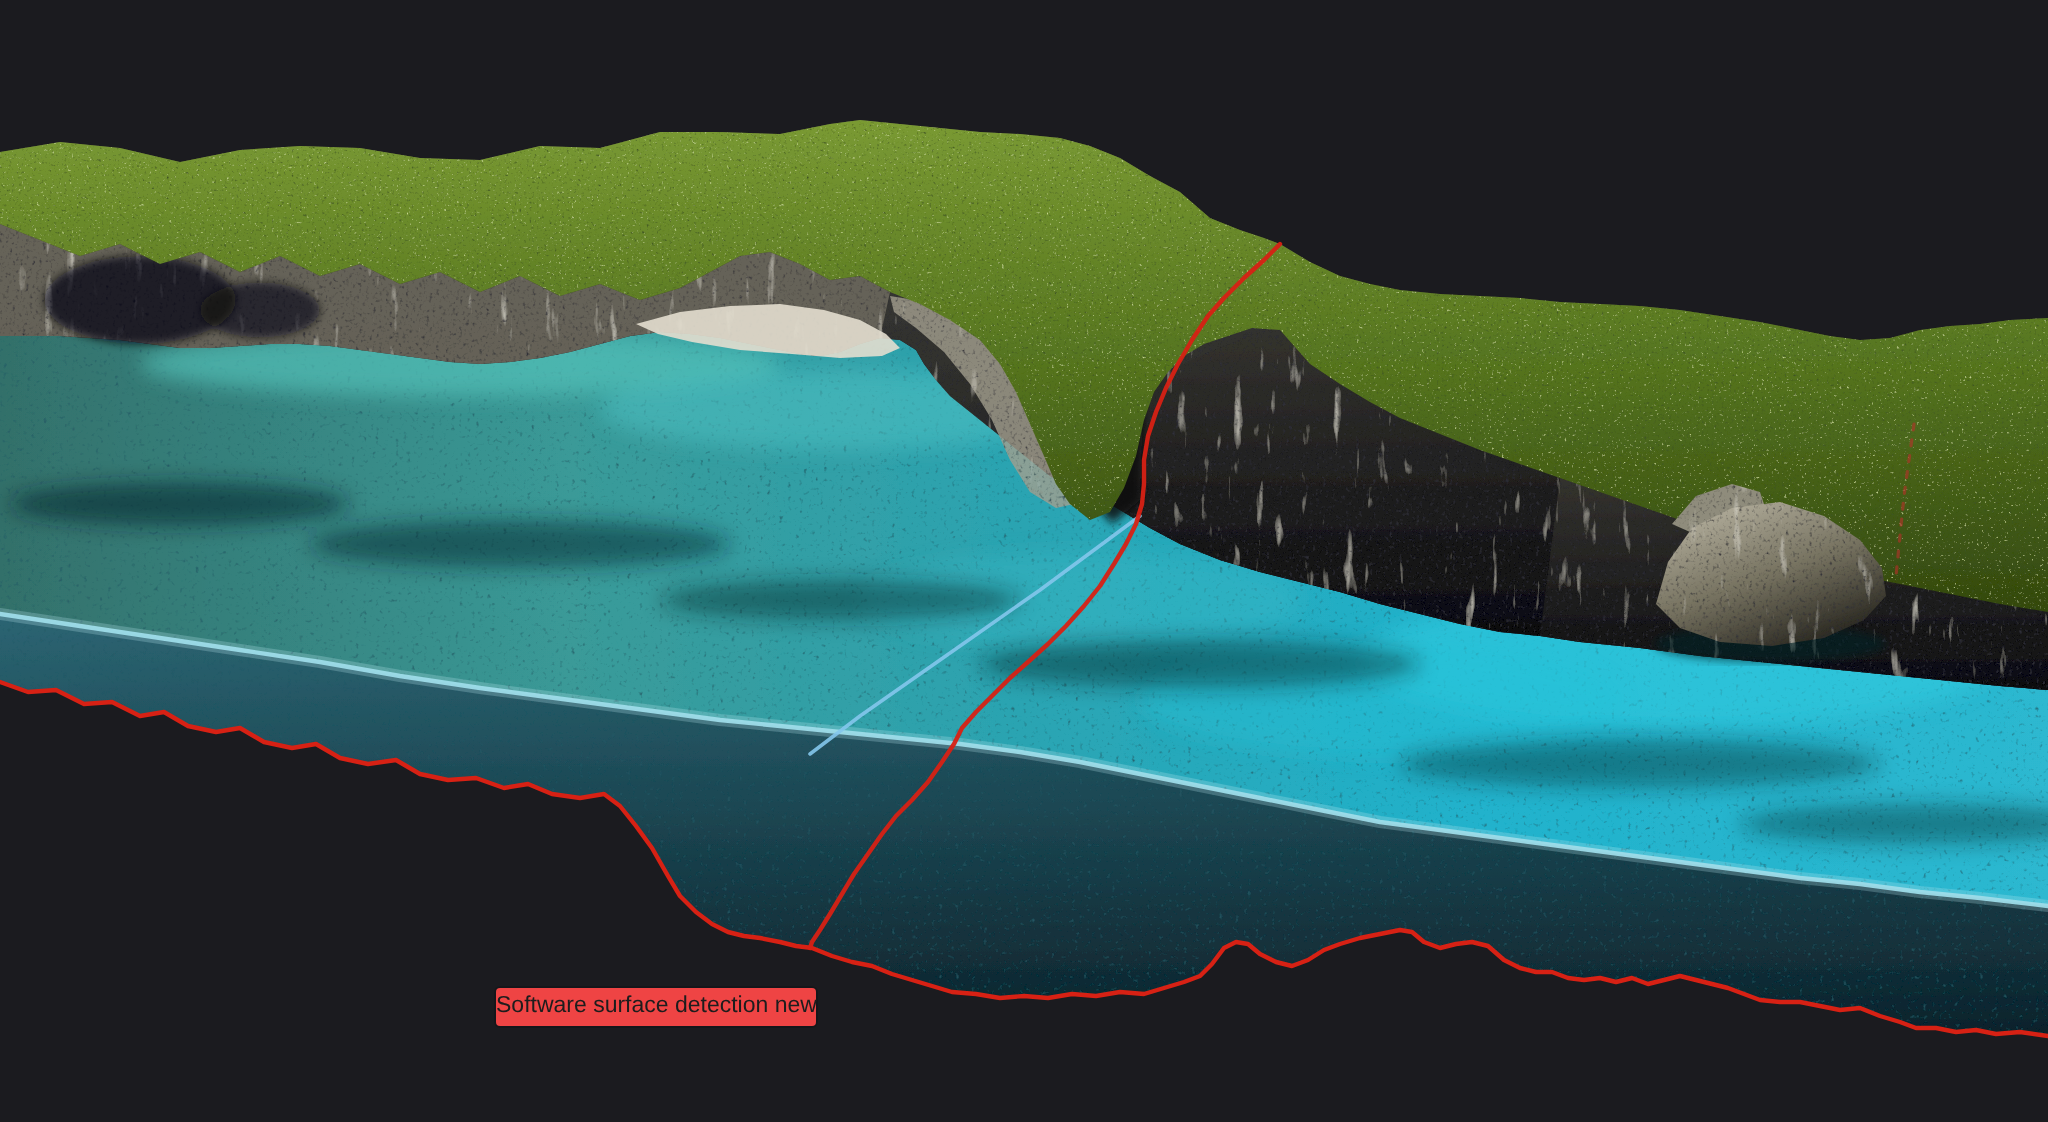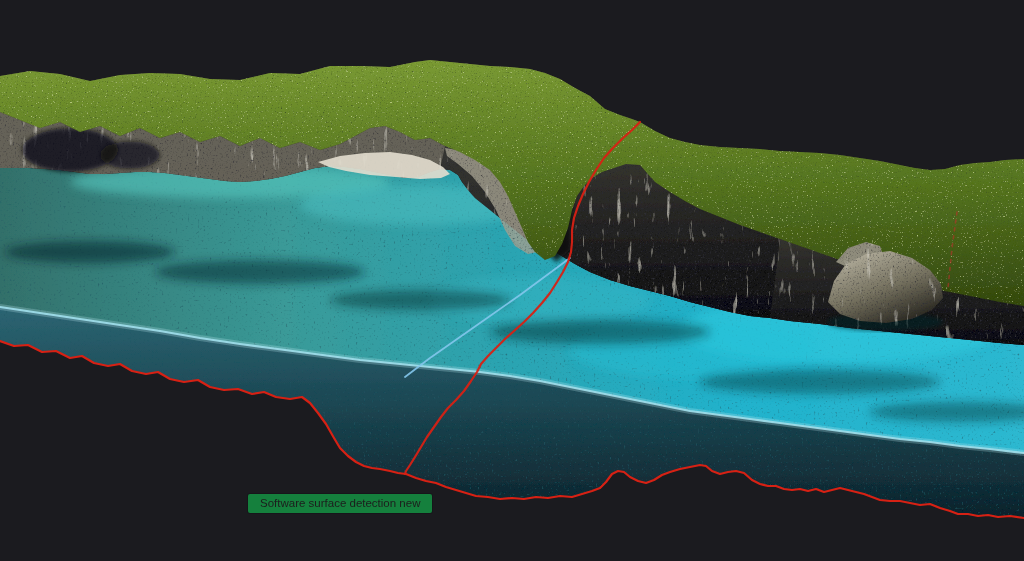--- a/index.html
+++ b/index.html
@@ -7,25 +7,25 @@
     position:relative;
     width:1024px;height:561px;
     overflow:hidden;
     background:#1b1b1f;
     font-family:"Liberation Sans", sans-serif;
   }
   .viewport svg{display:block;width:1024px;height:561px;}
   .tooltip{
     position:absolute;
     left:248px;top:494px;
-    background:#15803d;
+    background:#ef4444;
     color:#1d1d1d;
     font-size:11.5px;
     line-height:13px;
-    padding:3px 12px;
+    padding:3px 0;
     border-radius:2px;
     white-space:nowrap;
     box-shadow:0 0 0 1px rgba(0,0,0,0.15);
   }
 </style>
 </head>
 <body>
 
 <div class="viewport">
   <svg viewBox="0 0 1024 561" xmlns="http://www.w3.org/2000/svg">

